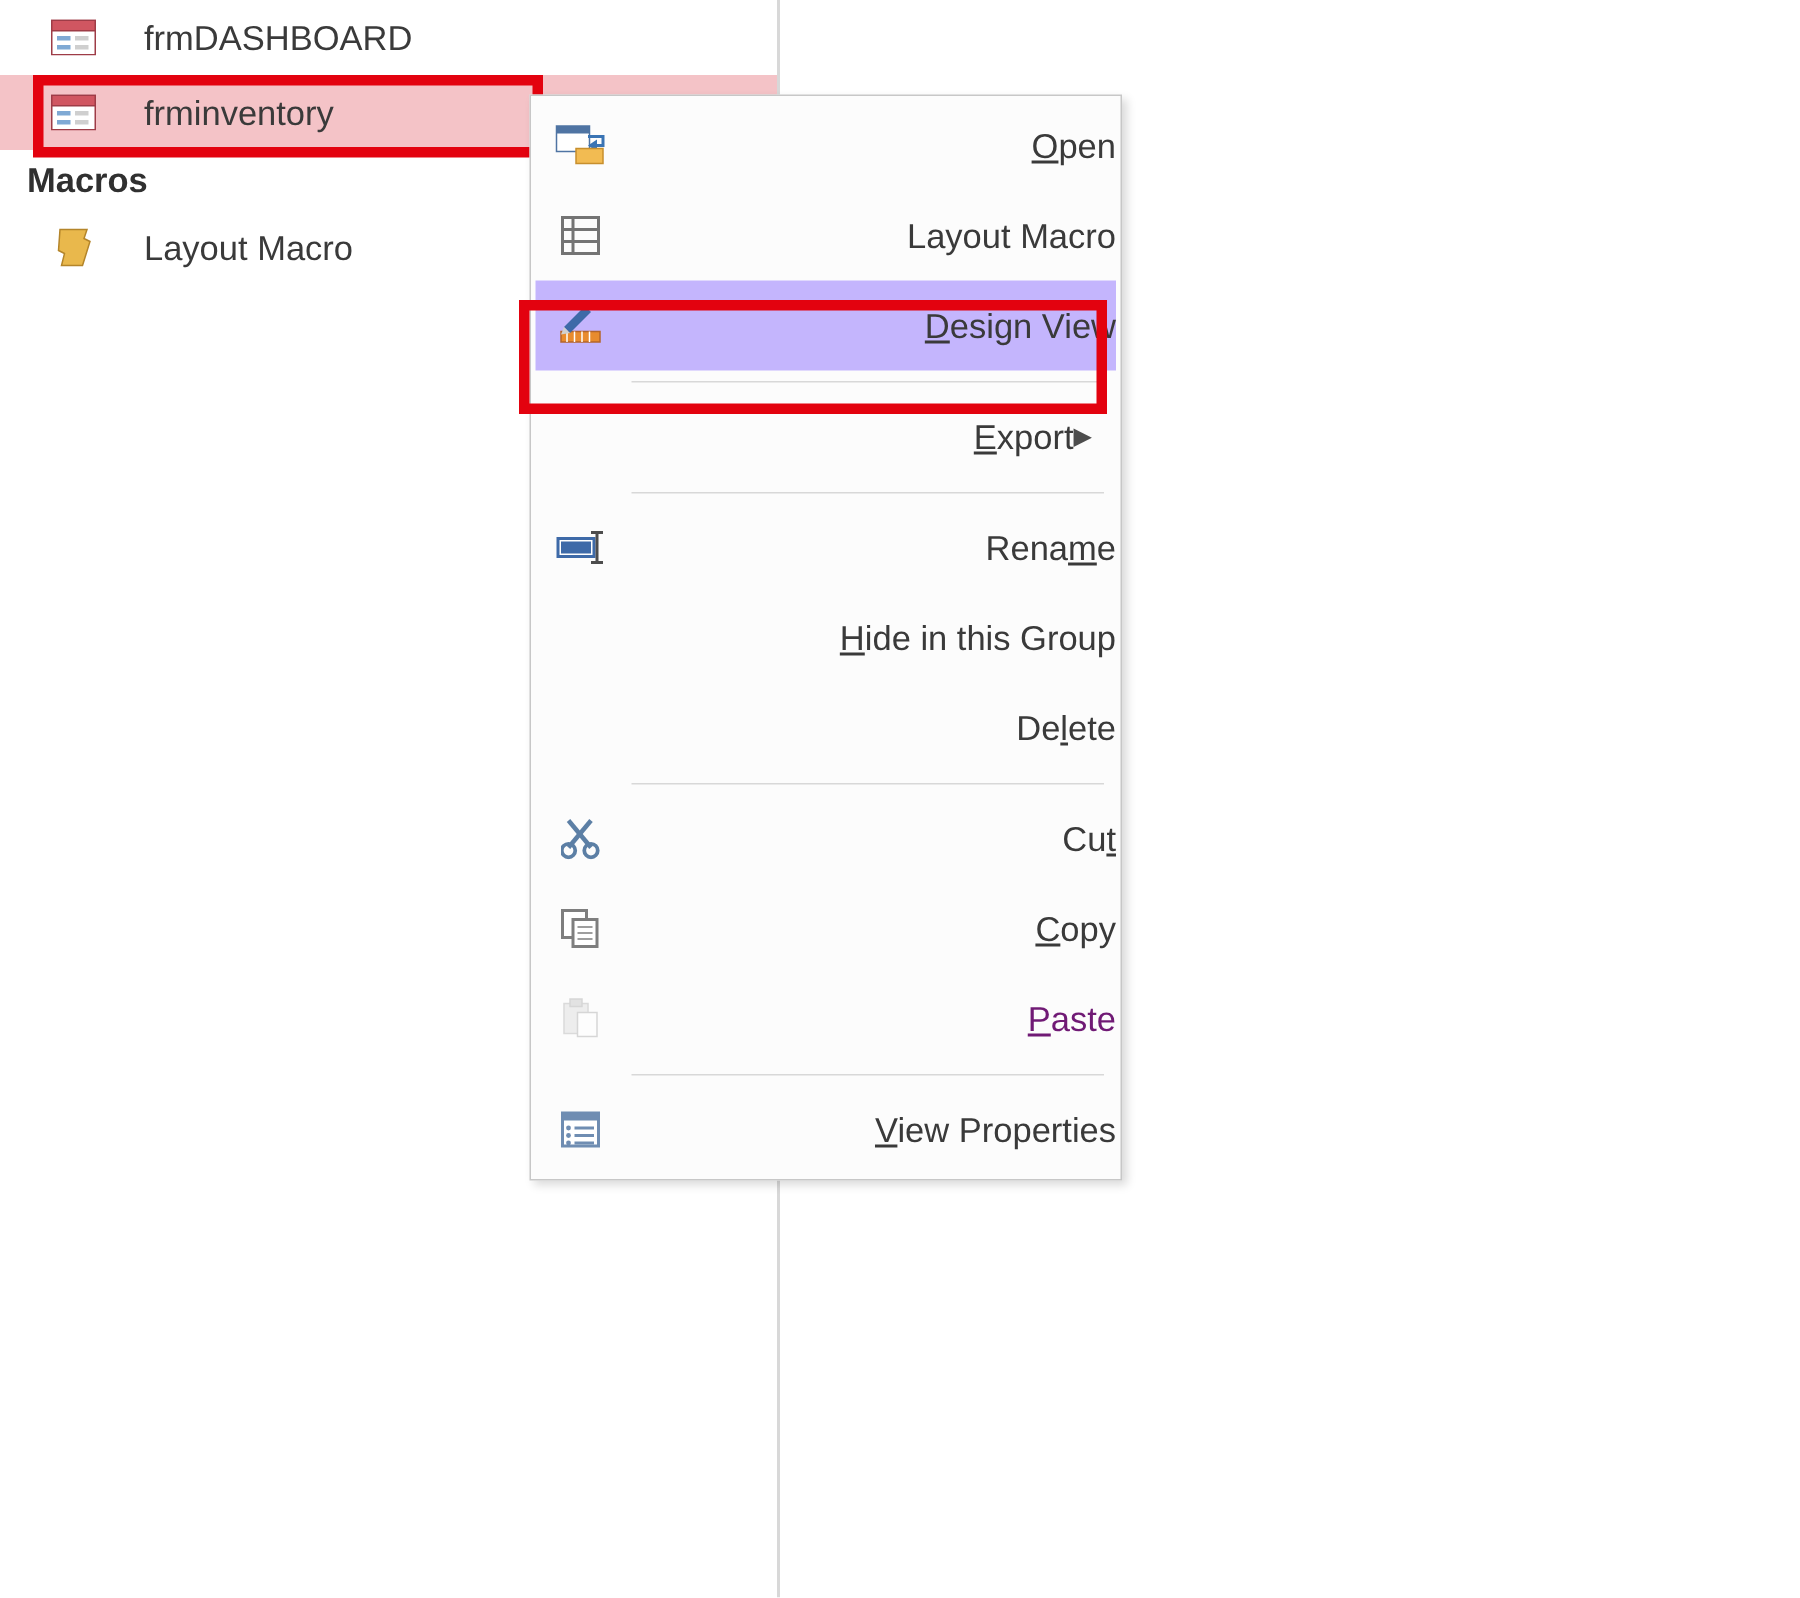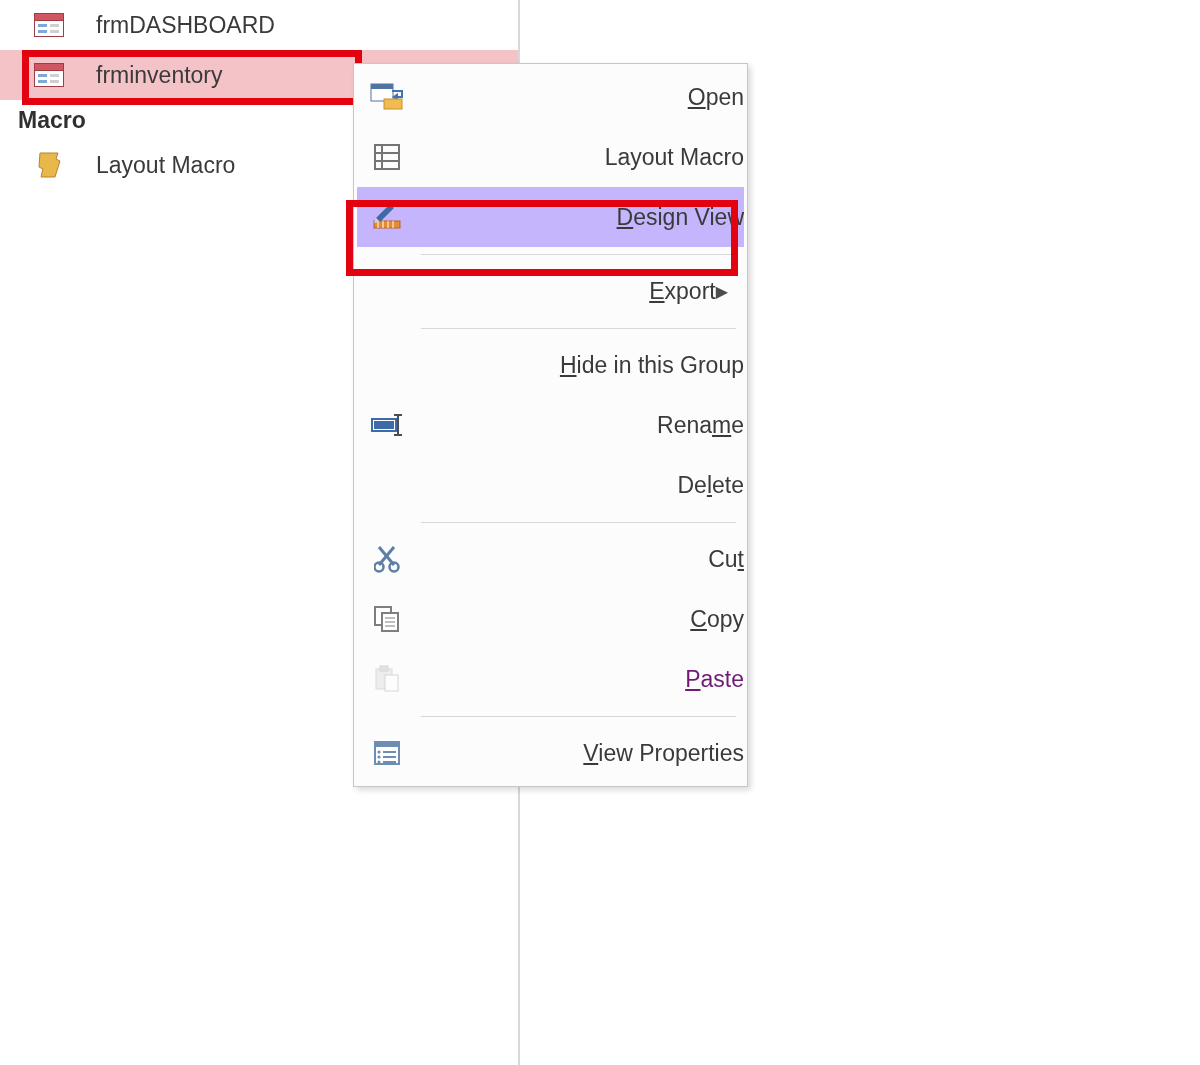--- a/index.html
+++ b/index.html
@@ -160,21 +160,21 @@
         <rect x="0.5" y="0.5" width="29" height="7" fill="#d05661" stroke="#9e3c47"></rect>
         <rect x="4" y="11" width="9" height="3" fill="#7fa9d4"></rect>
         <rect x="4" y="17" width="9" height="3" fill="#7fa9d4"></rect>
         <rect x="16" y="11" width="9" height="3" fill="#cfcfcf"></rect>
         <rect x="16" y="17" width="9" height="3" fill="#cfcfcf"></rect>
       </svg>
     </span>
     <span class="label">frminventory</span>
   </div>
 
-  <div class="nav-group">Macro</div>
+  <div class="nav-group">Macros</div>
 
   <div class="nav-item">
     <span class="icon">
       <svg width="28" height="28">
         <path d="M5 2 L23 2 L21 8 L25 10 L20 26 L6 26 L8 18 L4 16 Z" fill="#e9b84c" stroke="#b4852a"></path>
       </svg>
     </span>
     <span class="label">Layout Macro</span>
   </div>
 </div>
@@ -227,35 +227,35 @@
 
   <div class="cm-item">
     <span class="cm-icon"></span>
     <span class="cm-label"><span class="ul">E</span>xport</span>
     <span class="cm-sub">▶</span>
   </div>
 
   <div class="cm-sep"></div>
 
   <div class="cm-item">
-    <span class="cm-icon"></span>
-    <span class="cm-label"><span class="ul">H</span>ide in this Group</span>
-  </div>
-
-  <div class="cm-item">
     <span class="cm-icon">
       <svg width="34" height="22">
         <rect x="2" y="5" width="24" height="12" fill="#ffffff" stroke="#3e6aa8" stroke-width="2"></rect>
         <rect x="4" y="7" width="20" height="8" fill="#3e6aa8"></rect>
         <line x1="28" y1="1" x2="28" y2="21" stroke="#4d4d4d" stroke-width="2"></line>
         <line x1="24" y1="1" x2="32" y2="1" stroke="#4d4d4d" stroke-width="2"></line>
         <line x1="24" y1="21" x2="32" y2="21" stroke="#4d4d4d" stroke-width="2"></line>
       </svg>
     </span>
     <span class="cm-label">Rena<span class="ul">m</span>e</span>
+  </div>
+
+  <div class="cm-item">
+    <span class="cm-icon"></span>
+    <span class="cm-label"><span class="ul">H</span>ide in this Group</span>
   </div>
 
   <div class="cm-item">
     <span class="cm-icon"></span>
     <span class="cm-label">De<span class="ul">l</span>ete</span>
   </div>
 
   <div class="cm-sep"></div>
 
   <div class="cm-item">

